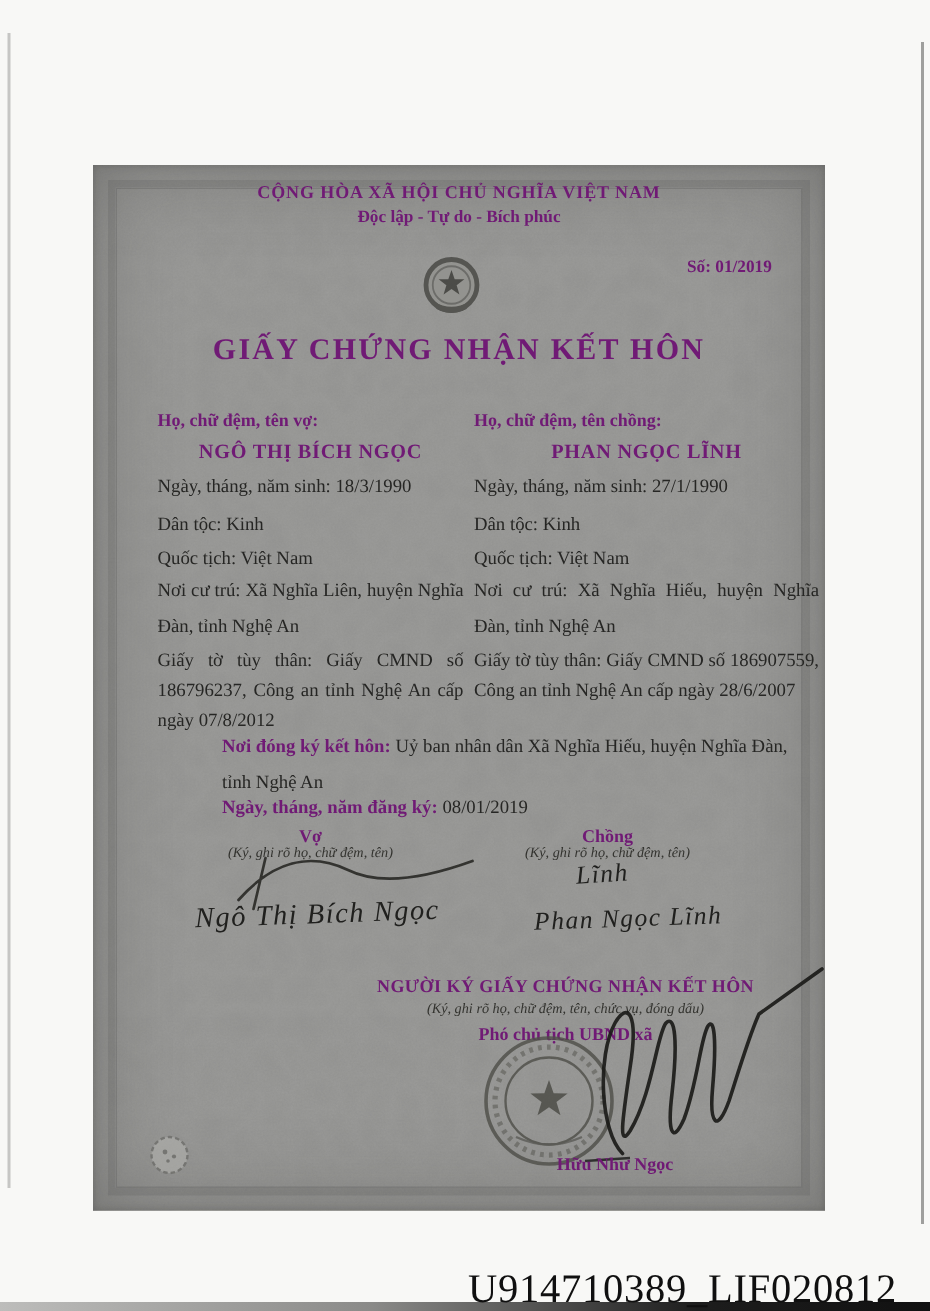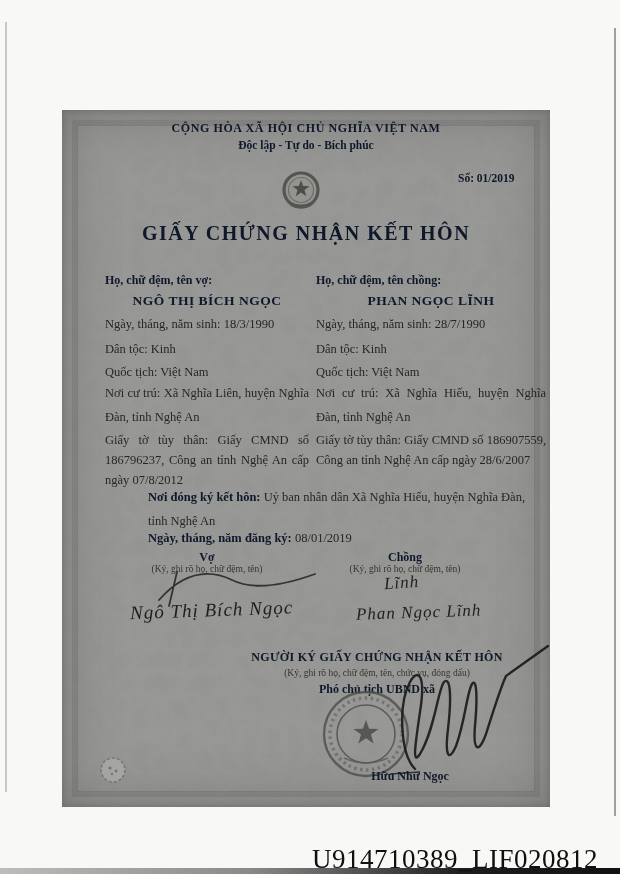--- a/index.html
+++ b/index.html
@@ -18,22 +18,22 @@
   .doc{
     position:absolute;left:62px;top:110px;width:488px;height:697px;
     background:#9c9c9a;color:#262624;
     box-shadow:inset 0 0 55px rgba(55,55,53,.38), inset 0 0 6px rgba(60,60,58,.35);
   }
   .doc-texture{position:absolute;left:0;top:0;width:488px;height:697px;pointer-events:none;}
   .doc-frame{position:absolute;left:10px;top:10px;right:10px;bottom:10px;
     border:5px solid rgba(70,70,68,.15);box-shadow:inset 0 0 0 1px rgba(70,70,68,.22);pointer-events:none;}
   .abs{position:absolute;}
   .ctr{text-align:center;}
-  .b{font-weight:bold;color:#0f172a;}
-  .i{}
+  .b{font-weight:bold;color:#701a75;}
+  .i{font-style:italic;}
   
   .nat1{left:0;right:0;top:11px;font-size:12px;letter-spacing:.6px;}
   .nat2{left:0;right:0;top:29px;font-size:11.5px;}
   .emblem{left:215px;top:58px;width:48px;height:48px;opacity:.85;}
   .doc-no{left:396px;top:62px;font-size:11.5px;}
   .doc-title{left:0;right:0;top:112px;font-size:20px;letter-spacing:1.5px;}
   
   .colL{left:43px;width:204px;}
   .colR{left:254px;width:230px;}
   .row-label{top:163px;font-size:12px;}
@@ -130,21 +130,21 @@
     </div>
     <div class="abs colL row-id">
       <span>Giấy tờ tùy thân:</span>
       <span>Giấy CMND số 186796237, Công an tỉnh Nghệ An cấp ngày 07/8/2012</span>
     </div>
 
     <div class="abs colR row-label b">Họ, chữ đệm, tên chồng:</div>
     <div class="abs colR row-name b">PHAN NGỌC LĨNH</div>
     <div class="abs colR row-dob">
       <span>Ngày, tháng, năm sinh:</span>
-      <span>28/7/1990</span>
+      <span>27/1/1990</span>
     </div>
     <div class="abs colR row-eth">
       <span>Dân tộc:</span>
       <span>Kinh</span>
     </div>
     <div class="abs colR row-nat">
       <span>Quốc tịch:</span>
       <span>Việt Nam</span>
     </div>
     <div class="abs colR row-res">

